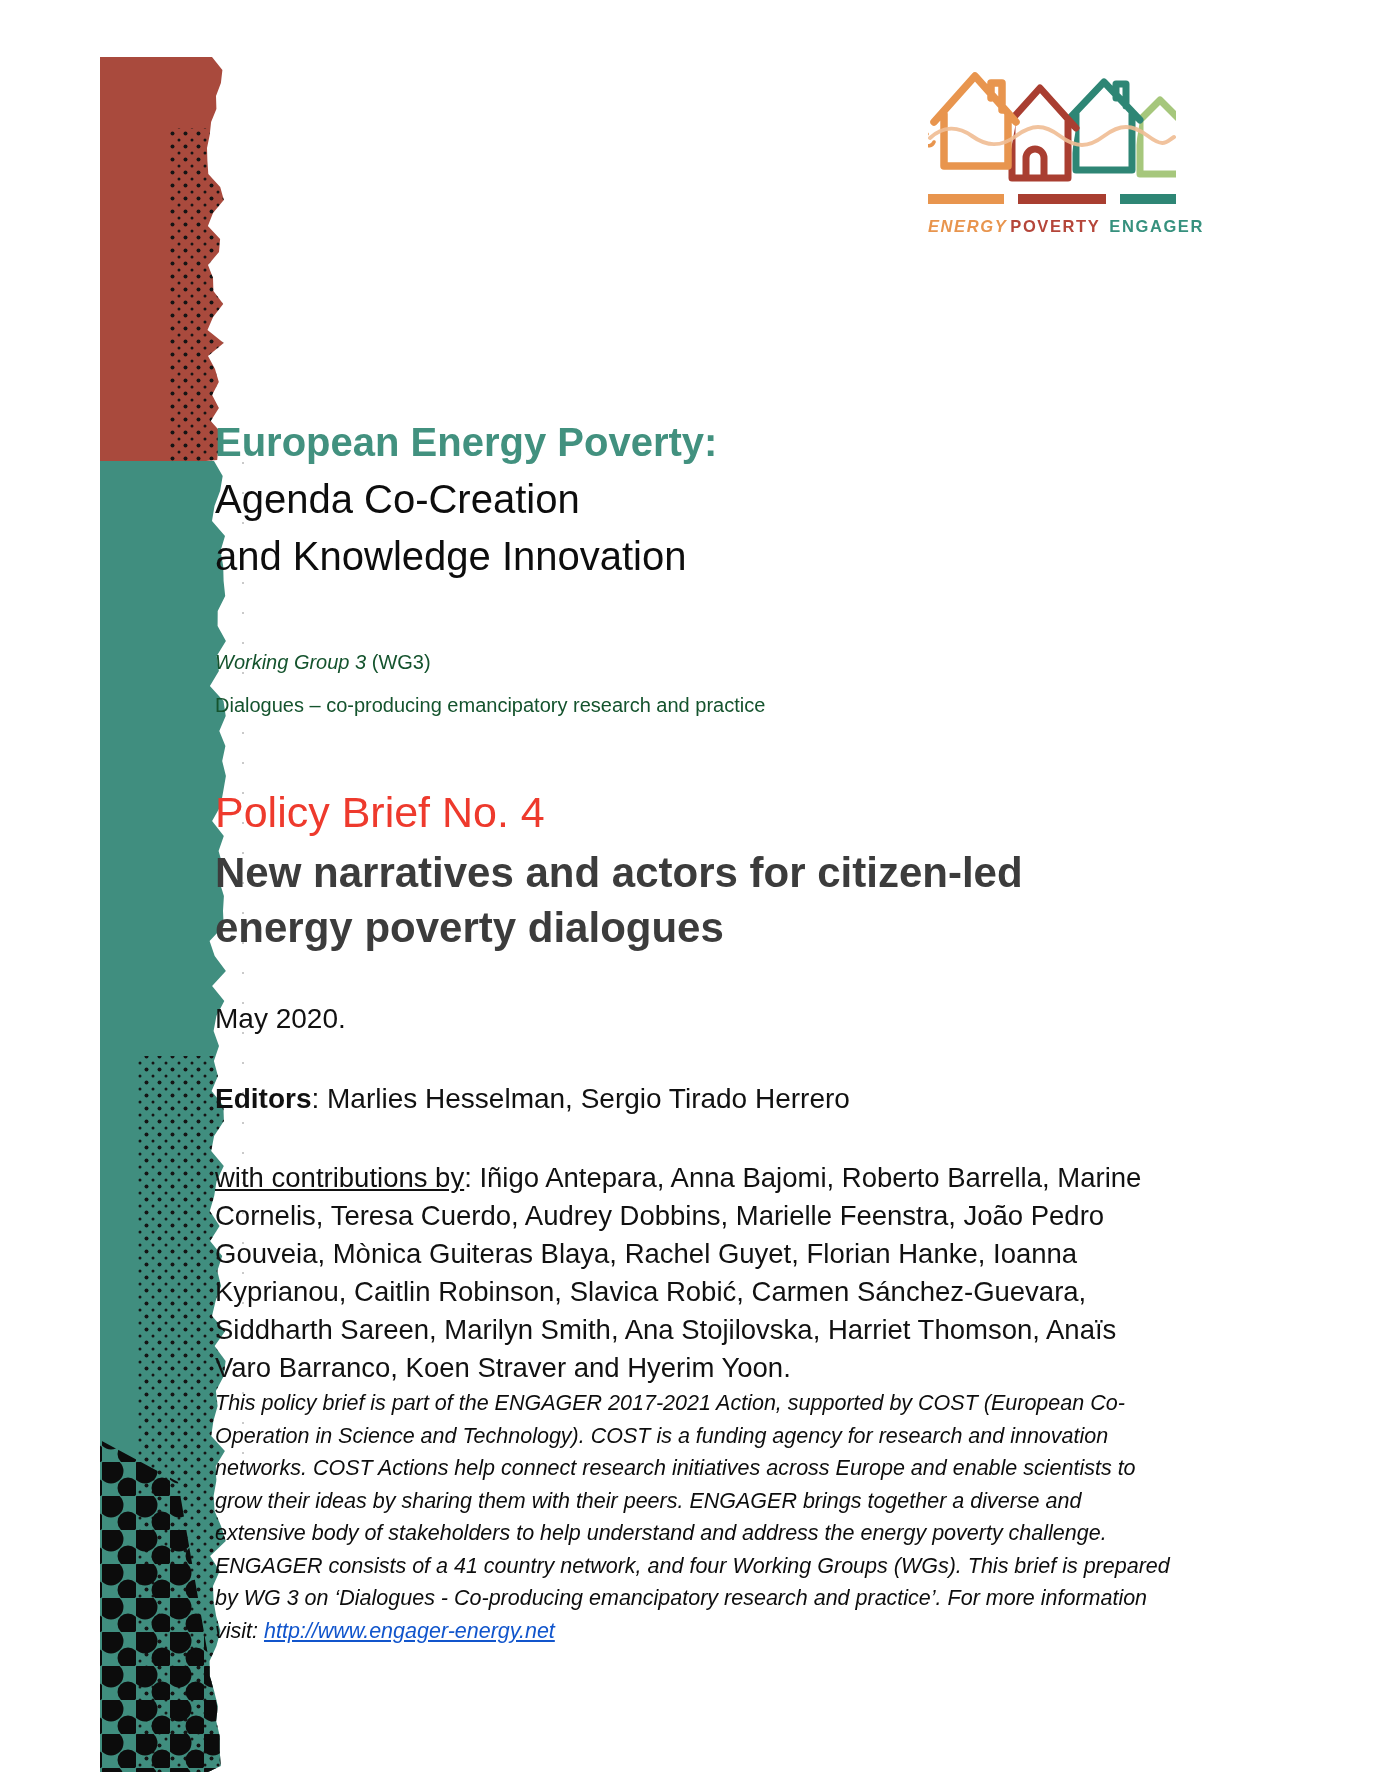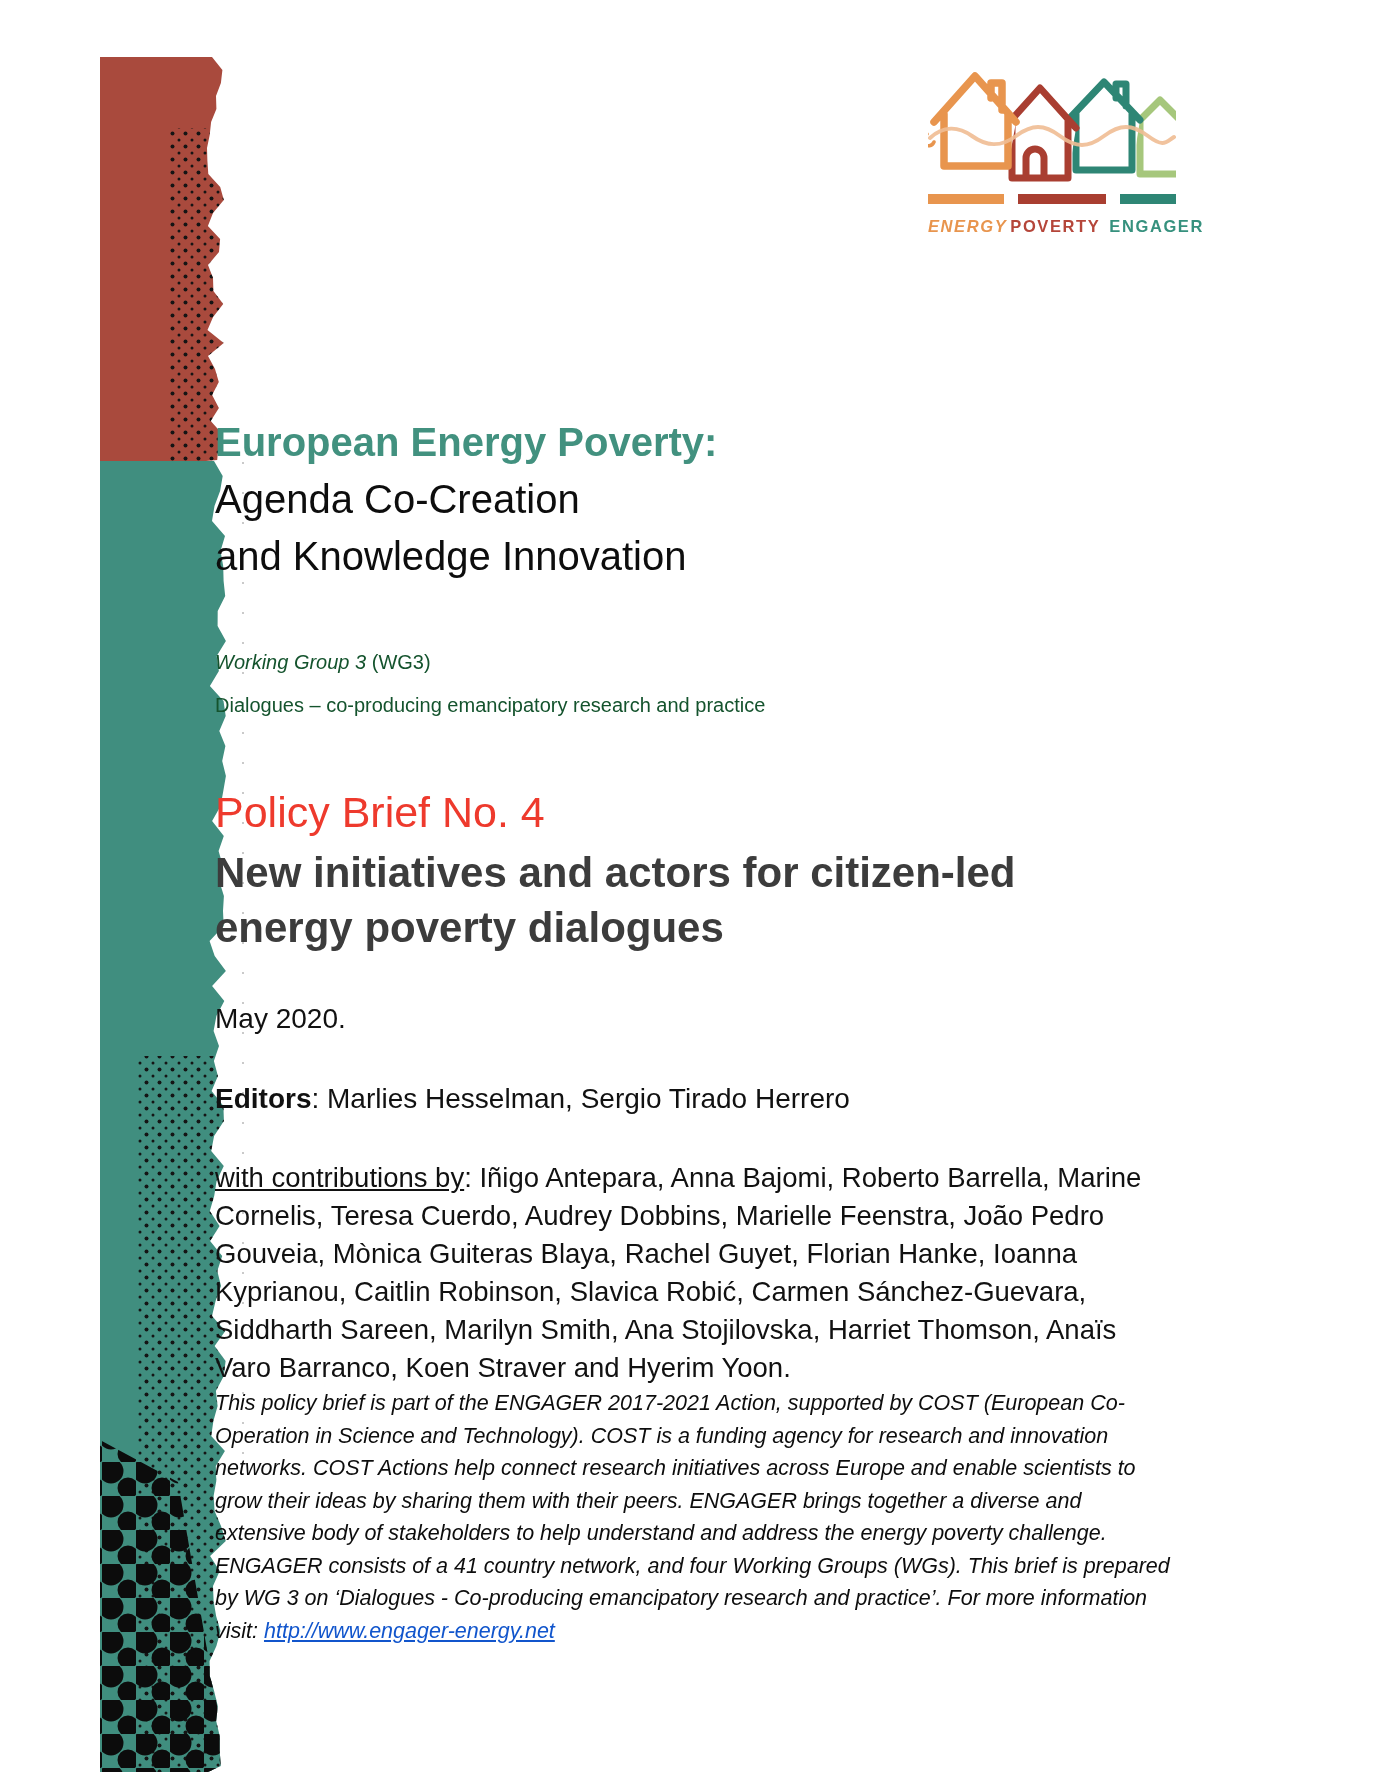--- a/index.html
+++ b/index.html
@@ -127,21 +127,21 @@
     <div class="t3">and Knowledge Innovation</div>
   </div>
 
   <div class="wg">
     <div><span class="it">Working Group 3</span><span> (WG3)</span></div>
     <div>Dialogues – co-producing emancipatory research and practice</div>
   </div>
 
   <div class="brief-label">Policy Brief No. 4</div>
   <div class="brief-title">
-    <div>New initiatives and actors for citizen-led</div>
+    <div>New narratives and actors for citizen-led</div>
     <div>energy poverty dialogues</div>
   </div>
 
   <div class="date-line">May 2020.</div>
 
   <div class="editors-line">
     <span class="b">Editors</span><span>: Marlies Hesselman, Sergio Tirado Herrero</span>
   </div>
 
   <div class="contrib">

